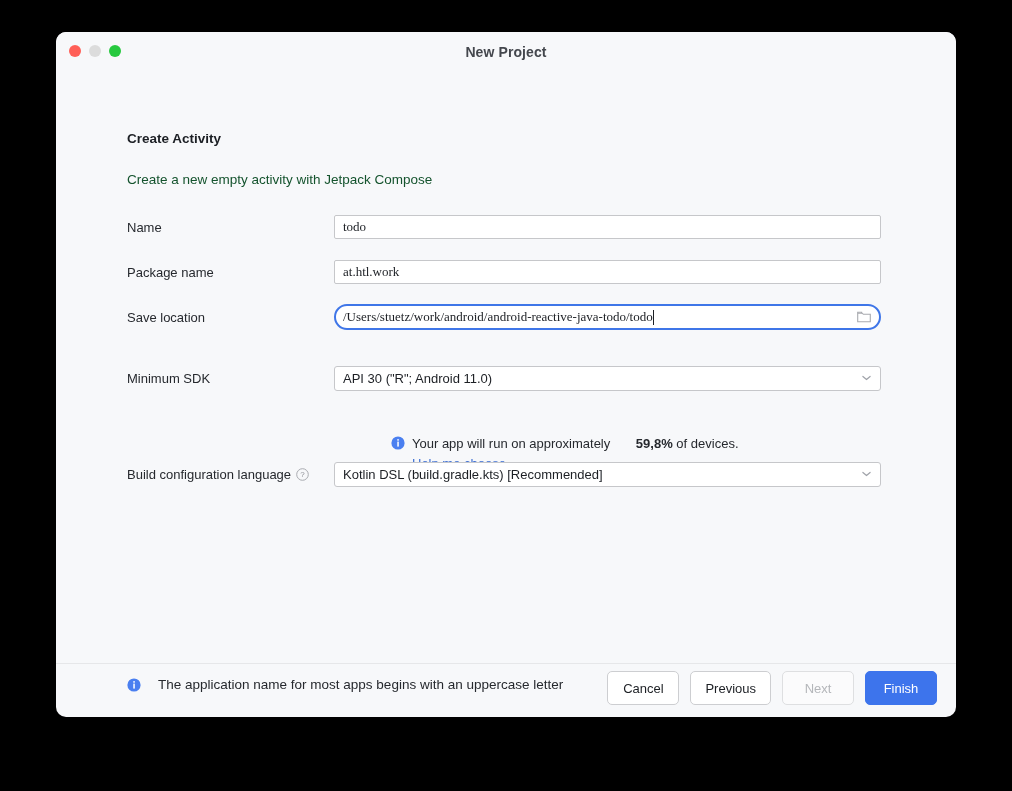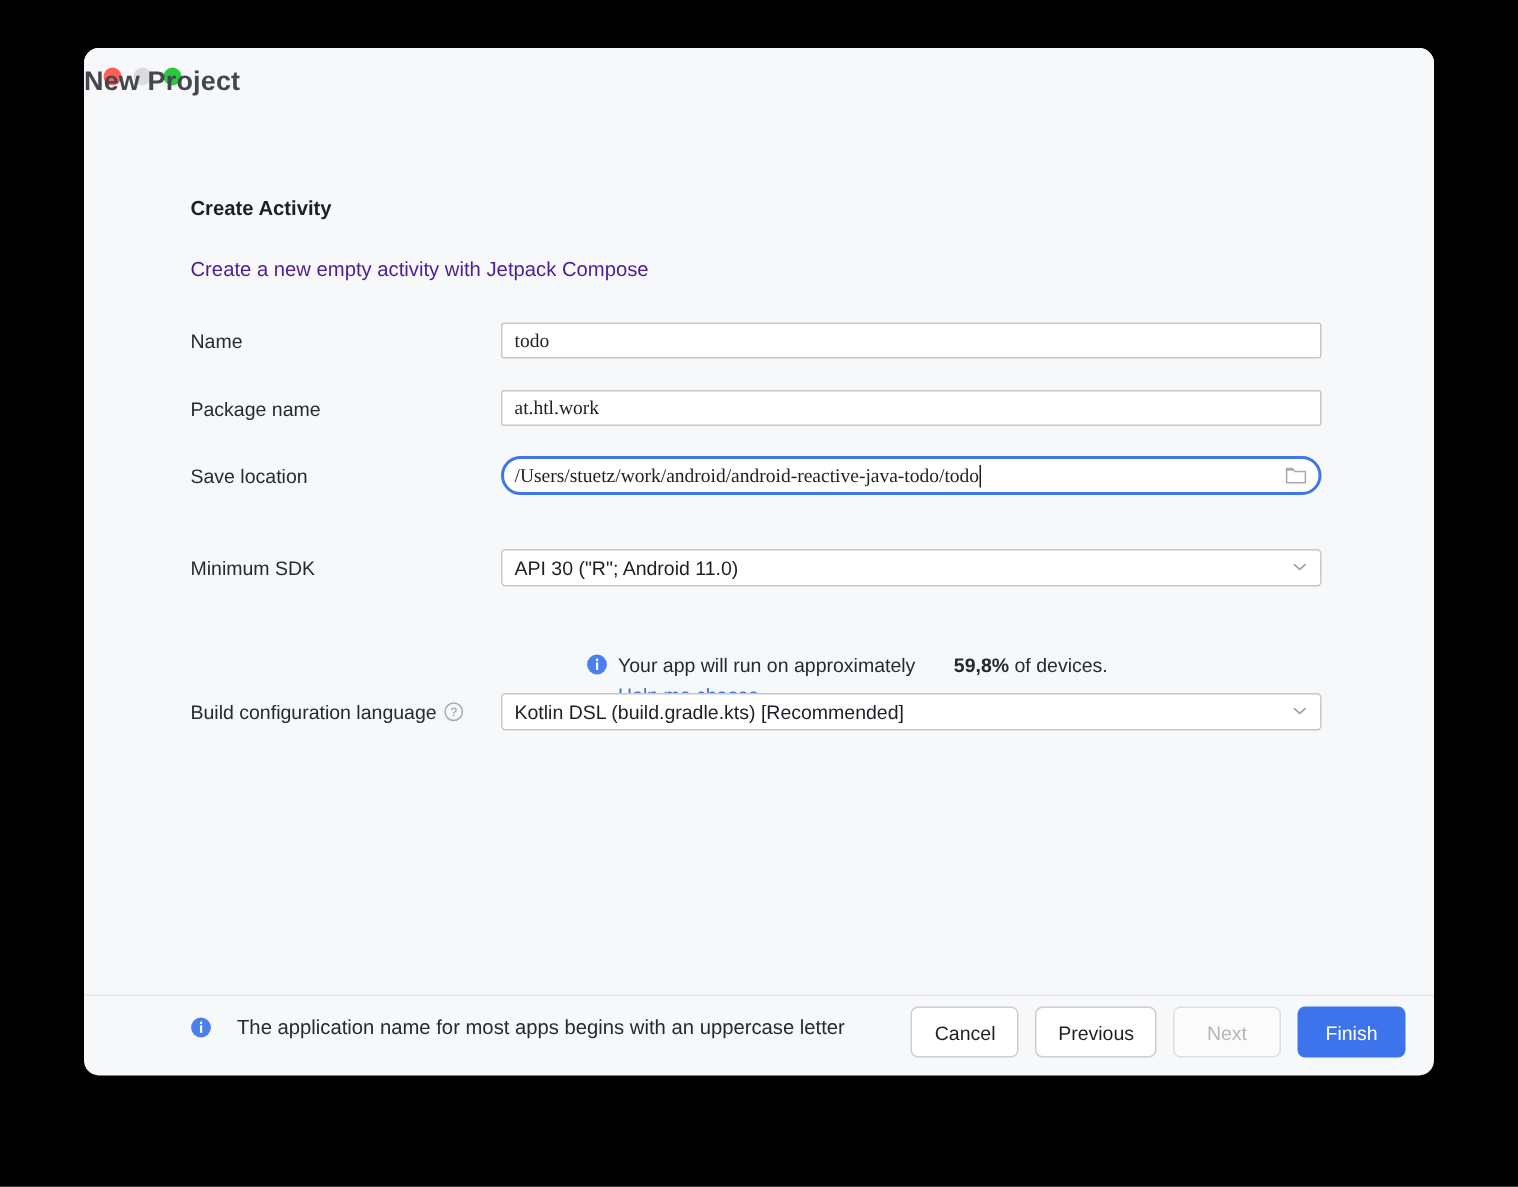--- a/index.html
+++ b/index.html
@@ -46,21 +46,22 @@
     border-radius: 50%;
   }
   .light.close    { background: #ff5f57; }
   .light.minimize { background: #dcdcdc; }
   .light.zoom     { background: #27c93f; }
 
   #title {
     position: absolute;
     left: 0; right: 0;
     top: 12px;
-    font-size: 18px;
+    text-align: center;
+    font-size: 14px;
     font-weight: bold;
     color: #44474d;
     letter-spacing: 0.1px;
   }
 
   
   #content {
     position: relative;
     flex: 1 1 auto;
     padding: 0;
@@ -72,21 +73,21 @@
     top: 59px;
     font-size: 13.5px;
     font-weight: bold;
     color: #1c1f24;
   }
   #subheading {
     position: absolute;
     left: 71px;
     top: 100px;
     font-size: 13.5px;
-    color: #4c1d95;
+    color: #14532d;
   }
 
   
   .row {
     position: absolute;
     left: 71px;
     width: 754px;
     height: 24px;
     display: flex;
     align-items: center;

